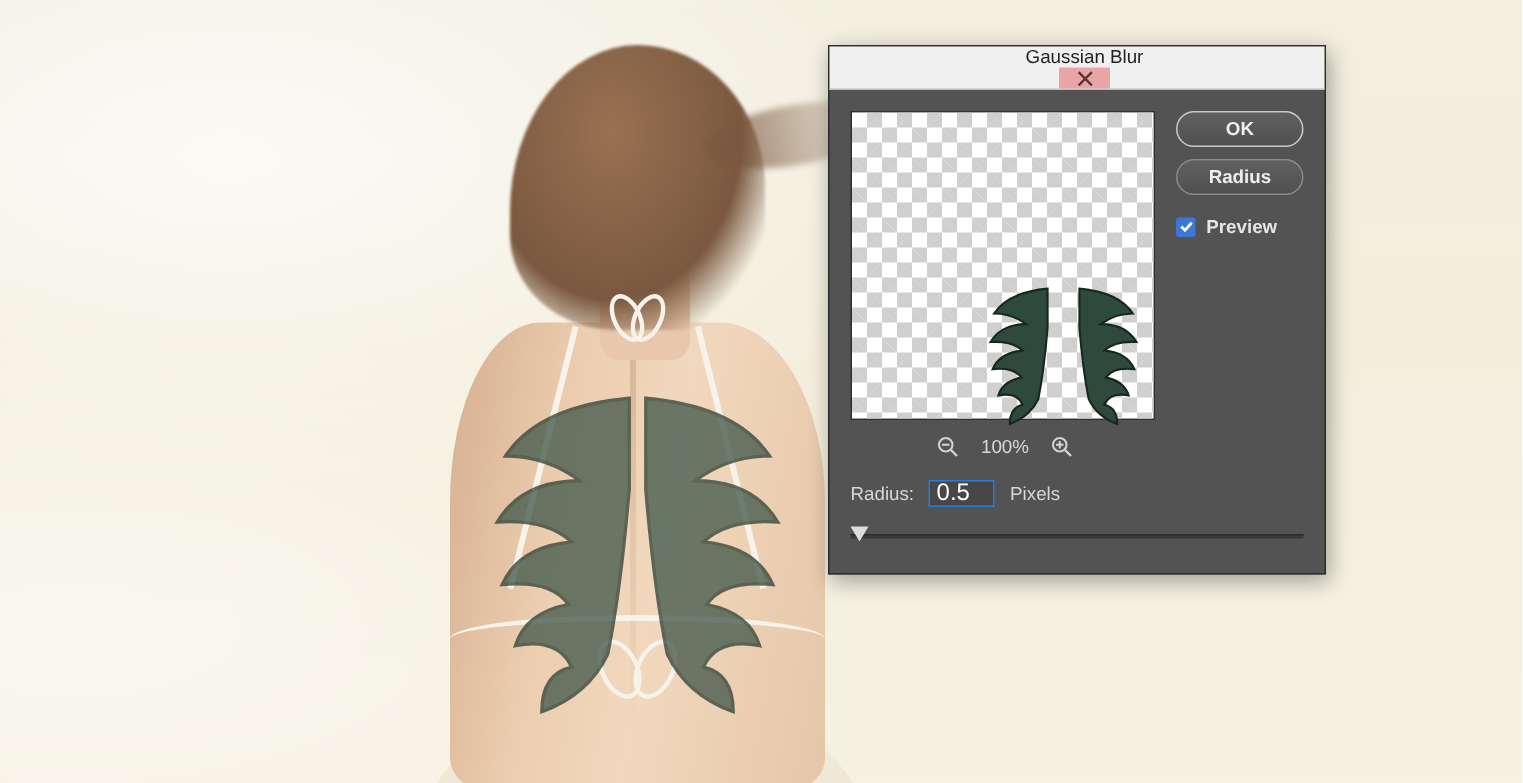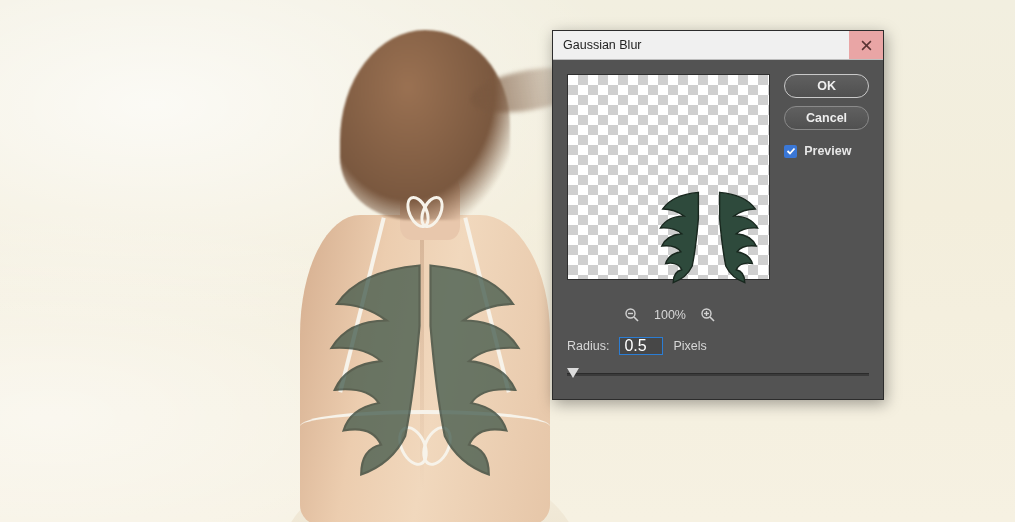--- a/index.html
+++ b/index.html
@@ -39,21 +39,21 @@
   .bowlow::before,.bowlow::after{content:"";position:absolute;width:20px;height:36px;border:3px solid #f7f3ea;border-radius:50%;}
   .bowlow::before{left:0;transform:rotate(-25deg);}
   .bowlow::after{right:0;transform:rotate(25deg);}
   .band{position:absolute;left:40px;top:380px;width:250px;height:12px;border-top:4px solid #f7f3ea;border-radius:50%/100% 100% 0 0;}
   .wing{position:absolute;top:230px;width:110px;height:220px;opacity:.75;}
   .wingL{left:55px;transform:scaleX(-1);}
   .wingR{left:165px;}
 
   
   .dialog{position:absolute;left:552px;top:30px;width:330px;background:#535353;border:1px solid #2c2c2c;box-shadow:2px 4px 14px rgba(0,0,0,.35);}
-  .titlebar{height:28px;background:#f0f0f0;display:flex;align-items:center;justify-content:space-between;padding-left:10px;font-size:12.5px;color:#222;border-bottom:1px solid #bdbdbd;}
+  .titlebar{height:28px;background:#f0f0f0;display:flex;align-items:center;justify-content:space-between;padding-left:10px;font-size:12.5px;color:#222;border-bottom:1px solid #bdbdbd;flex-direction:column;}
   .closebtn{width:34px;height:28px;background:#e9a5a5;display:flex;align-items:center;justify-content:center;color:#4a2a2a;}
   .closebtn svg{width:11px;height:11px;}
   .body{padding:14px 14px 18px 14px;}
   .row1{display:flex;gap:14px;align-items:flex-start;font-weight:bold;}
   .preview{width:204px;height:204px;background:#535353;position:relative;border:1px solid #2f2f2f;}
   .checker{position:absolute;inset:0;
     background-image:
       linear-gradient(45deg,#cfcfcf 25%,transparent 25%),
       linear-gradient(-45deg,#cfcfcf 25%,transparent 25%),
       linear-gradient(45deg,transparent 75%,#cfcfcf 75%),
@@ -64,21 +64,21 @@
   }
   .pvwing{position:absolute;bottom:-6px;}
   .pvL{left:74px;transform:scaleX(-1);}
   .pvR{left:138px;}
   .sidebtns{display:flex;flex-direction:column;gap:8px;width:86px;color:#e6e6e6;font-size:12.5px;}
   .btn{height:22px;border:1px solid #8a8a8a;border-radius:12px;background:linear-gradient(#606060,#505050);display:flex;align-items:center;justify-content:center;cursor:pointer;color:#eee;}
   .btn.primary{border:1.5px solid #c9c9c9;}
   .chk{display:flex;align-items:center;gap:7px;margin-top:6px;cursor:pointer;}
   .chkbox{width:13px;height:13px;border-radius:2px;background:#3a77d6;display:flex;align-items:center;justify-content:center;}
   .chkbox svg{width:10px;height:10px;}
-  .zoomrow{margin-top:27px;width:206px;display:flex;align-items:center;justify-content:center;gap:14px;color:#d7d7d7;font-size:12.5px;}
+  .zoomrow{margin-top:10px;width:206px;display:flex;align-items:center;justify-content:center;gap:14px;color:#d7d7d7;font-size:12.5px;}
   .zicon{width:16px;height:16px;cursor:pointer;}
   .radrow{margin-top:14px;display:flex;align-items:center;gap:10px;color:#d7d7d7;font-size:12.5px;}
   .radinput{width:44px;height:18px;background:#474747;border:1.5px solid #2b7dd4;color:#fff;font-size:16px;padding:0 4px;box-sizing:border-box;outline:none;}
   .radinput::selection{background:#2b7dd4;}
   .slider{position:relative;margin-top:12px;height:14px;}
   .track{position:absolute;left:0;right:0;top:6px;height:2px;background:#3a3a3a;border-top:1px solid #2b2b2b;}
   .thumb{position:absolute;top:1px;left:0;width:0;height:0;cursor:pointer;
     border-left:6px solid transparent;border-right:6px solid transparent;border-top:10px solid #dcdcdc;}
 </style>
 </head>
@@ -126,21 +126,21 @@
           <svg class="pvwing pvR" width="70" height="95" viewBox="0 0 100 200">
             <path d="M5 5 Q60 10 80 40 Q55 40 35 55 Q70 55 85 80 Q55 78 40 92 Q72 95 82 118 Q52 115 42 130 Q68 135 74 155 Q48 150 40 168 Q58 172 58 195 Q30 185 18 160 Q10 120 5 60 Z" fill="#2e4a3c" stroke="#18271e" stroke-width="3"></path>
           </svg>
         </div>
 
         <div class="sidebtns">
           <div class="btn primary">
             <span>OK</span>
           </div>
           <div class="btn">
-            <span>Cancel</span>
+            <span>Radius</span>
           </div>
           <div class="chk">
             <div class="chkbox">
               <svg viewBox="0 0 10 10">
                 <path d="M1.5 5 L4 7.5 L8.5 2.5" stroke="#fff" stroke-width="1.8" fill="none"></path>
               </svg>
             </div>
             <span>Preview</span>
           </div>
         </div>

